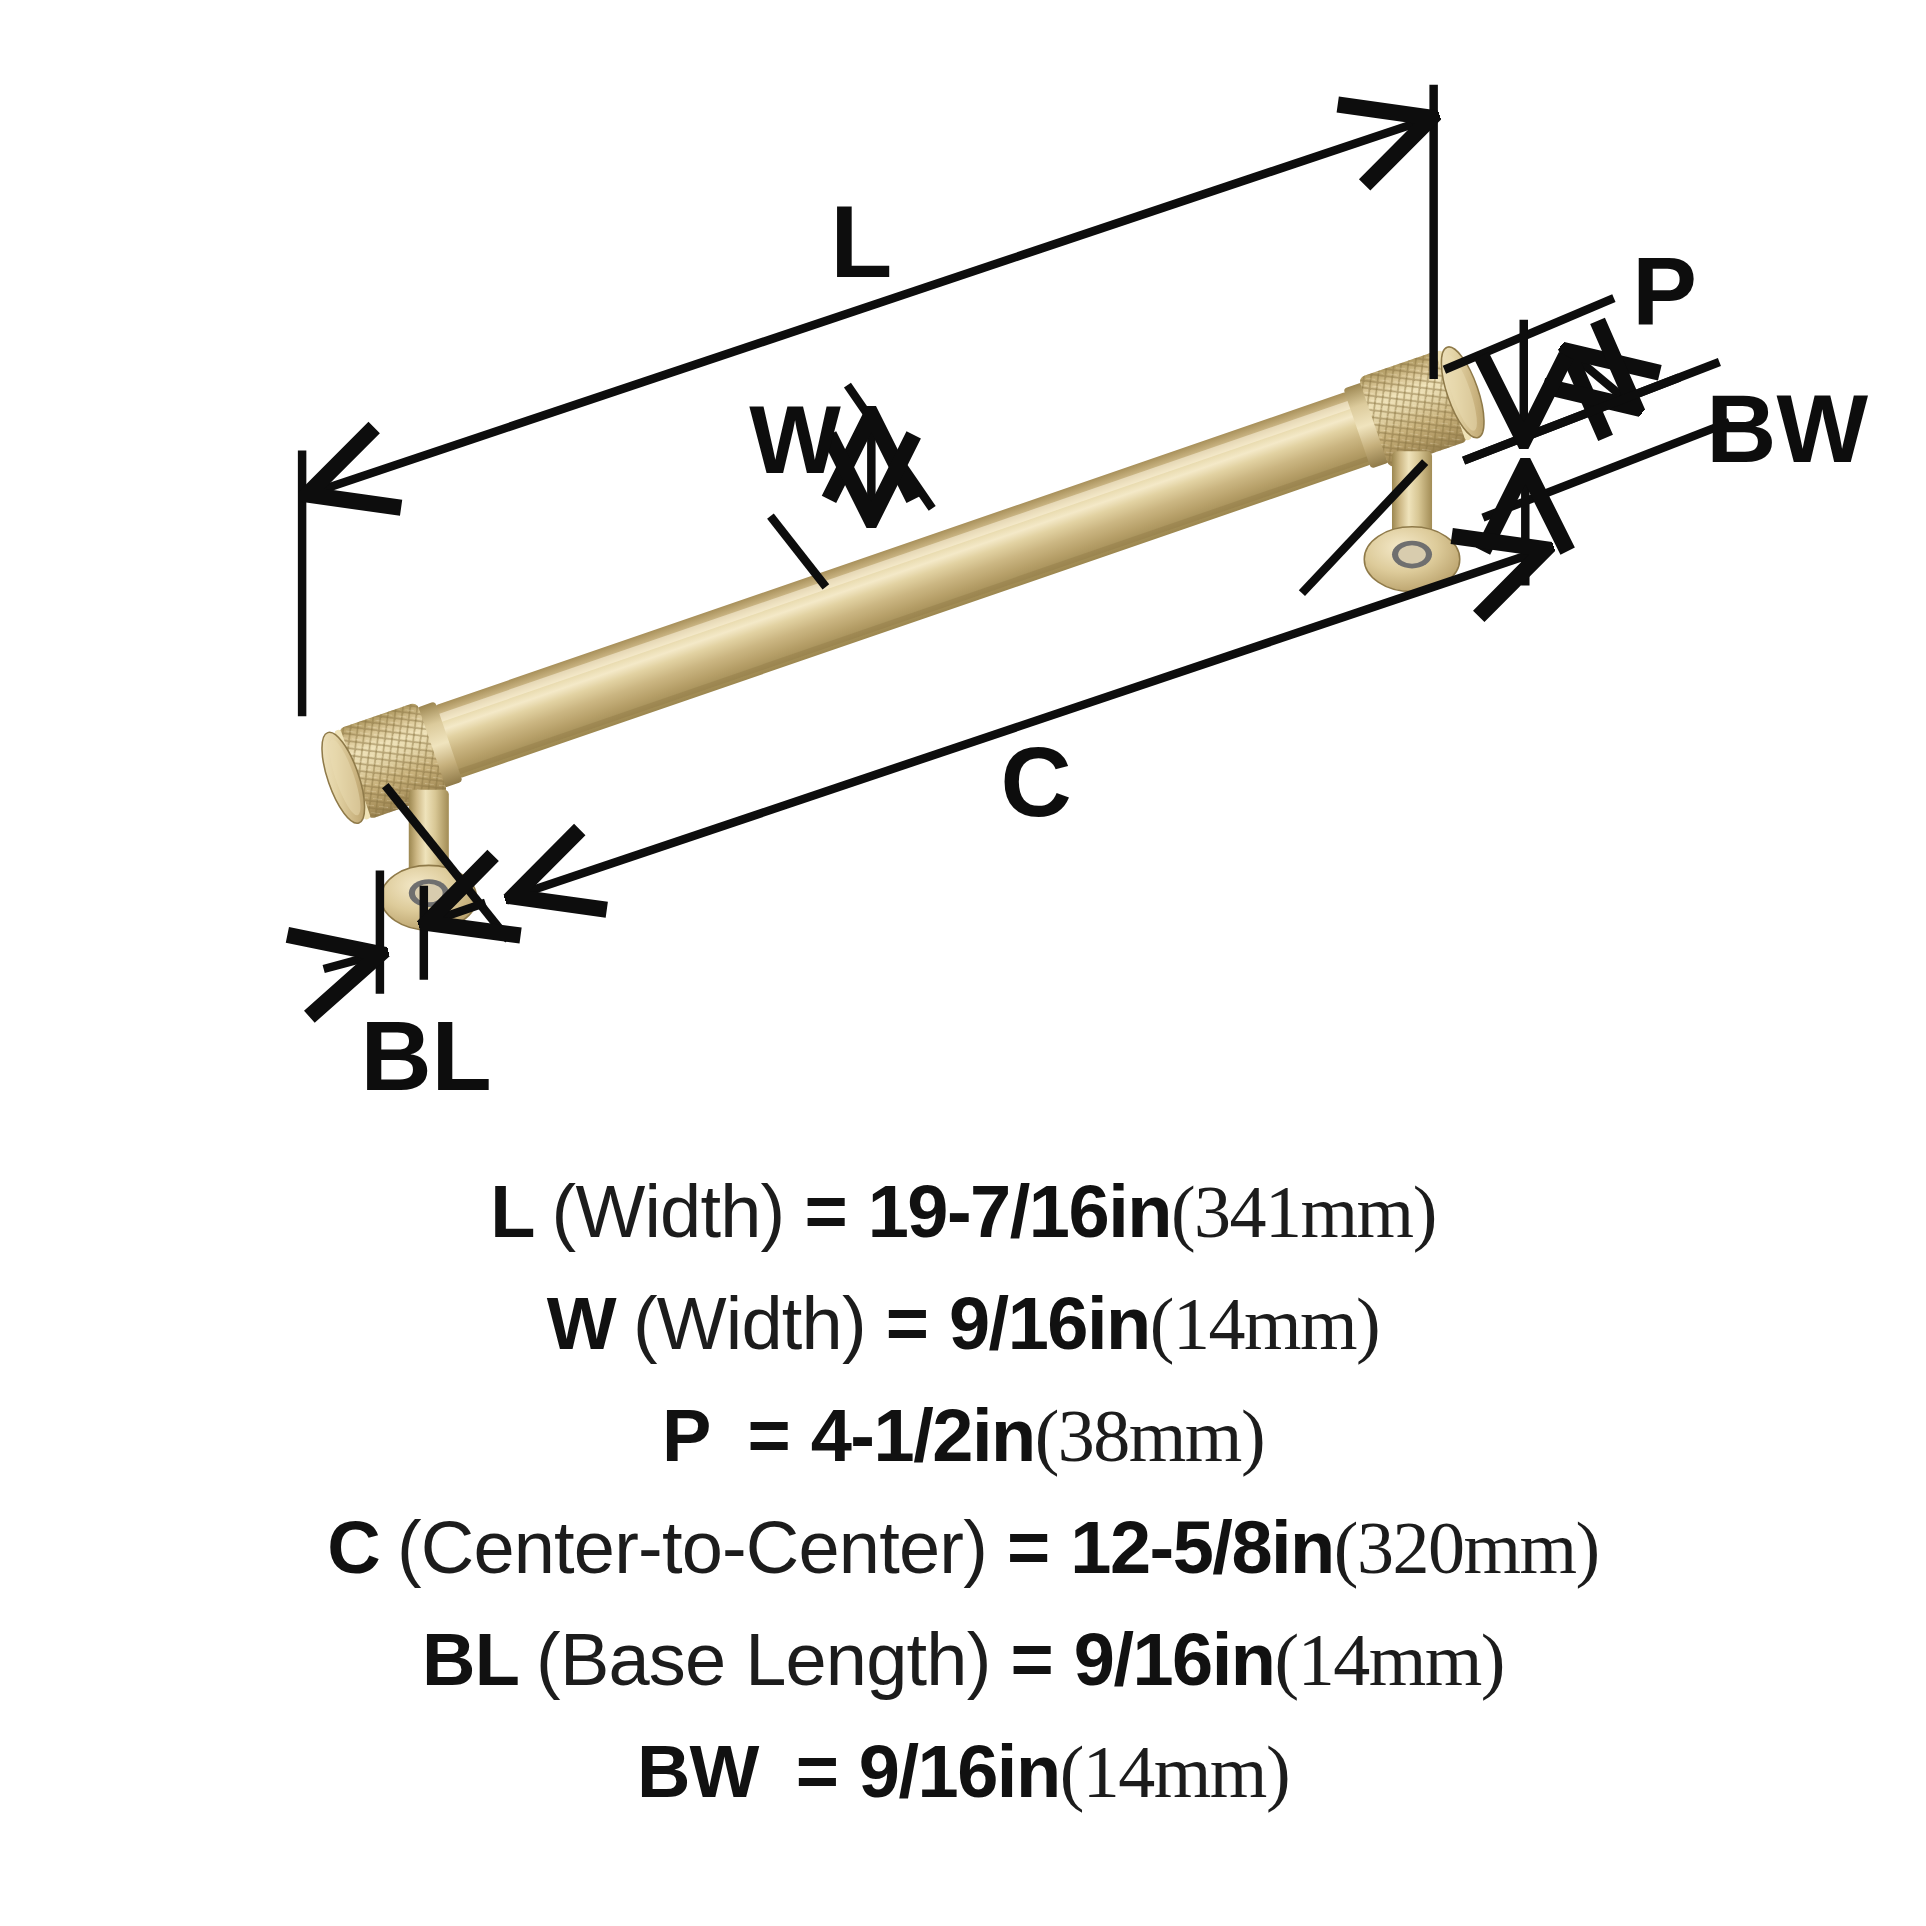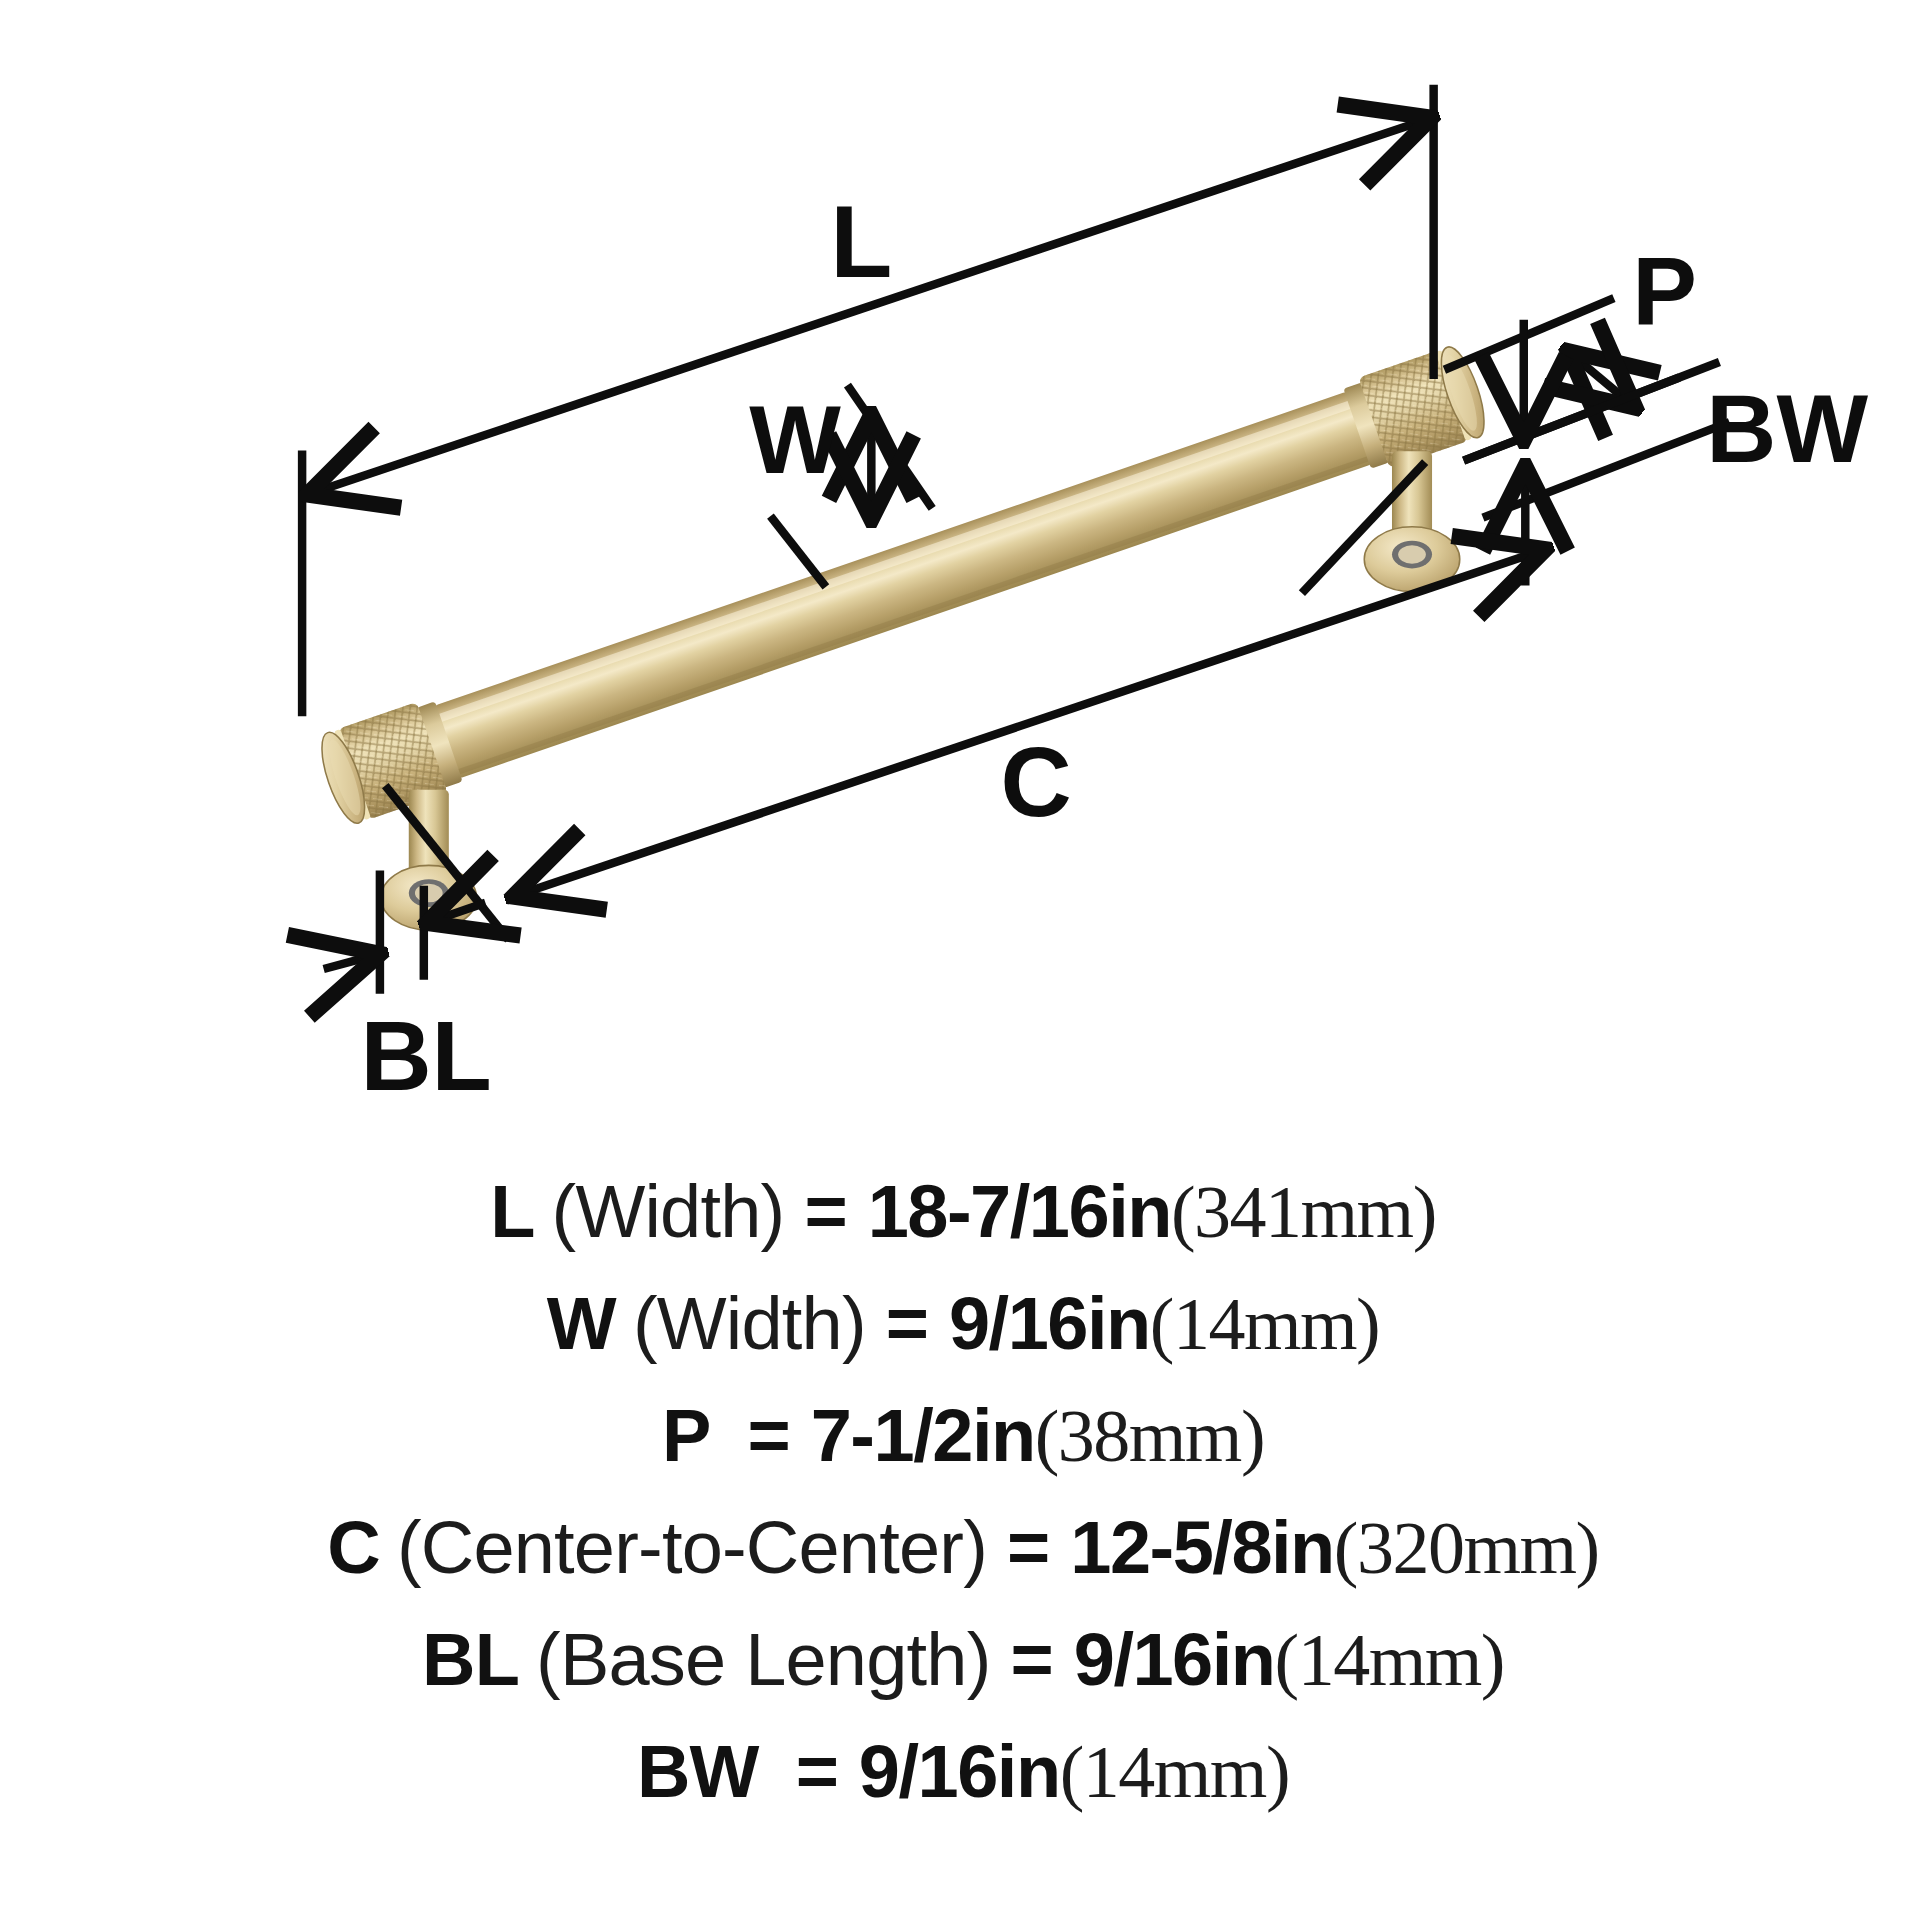--- a/index.html
+++ b/index.html
@@ -253,38 +253,38 @@
     </svg>
   </div>
 
   <div id="spec-list">
 
     <div class="spec-row">
       <span class="spec-code">L</span>
       <span class="sp"></span>
       <span class="spec-label">(Width)</span>
       <span class="spec-eq">=</span>
-      <span class="spec-value">18-7/16in</span>
+      <span class="spec-value">19-7/16in</span>
       <span class="spec-metric">(341mm)</span>
     </div>
 
     <div class="spec-row">
       <span class="spec-code">W</span>
       <span class="sp"></span>
       <span class="spec-label">(Width)</span>
       <span class="spec-eq">=</span>
       <span class="spec-value">9/16in</span>
       <span class="spec-metric">(14mm)</span>
     </div>
 
     <div class="spec-row">
       <span class="spec-code">P</span>
       <span class="sp"></span>
       <span class="spec-eq">=</span>
-      <span class="spec-value">7-1/2in</span>
+      <span class="spec-value">4-1/2in</span>
       <span class="spec-metric">(38mm)</span>
     </div>
 
     <div class="spec-row">
       <span class="spec-code">C</span>
       <span class="sp"></span>
       <span class="spec-label">(Center-to-Center)</span>
       <span class="spec-eq">=</span>
       <span class="spec-value">12-5/8in</span>
       <span class="spec-metric">(320mm)</span>

